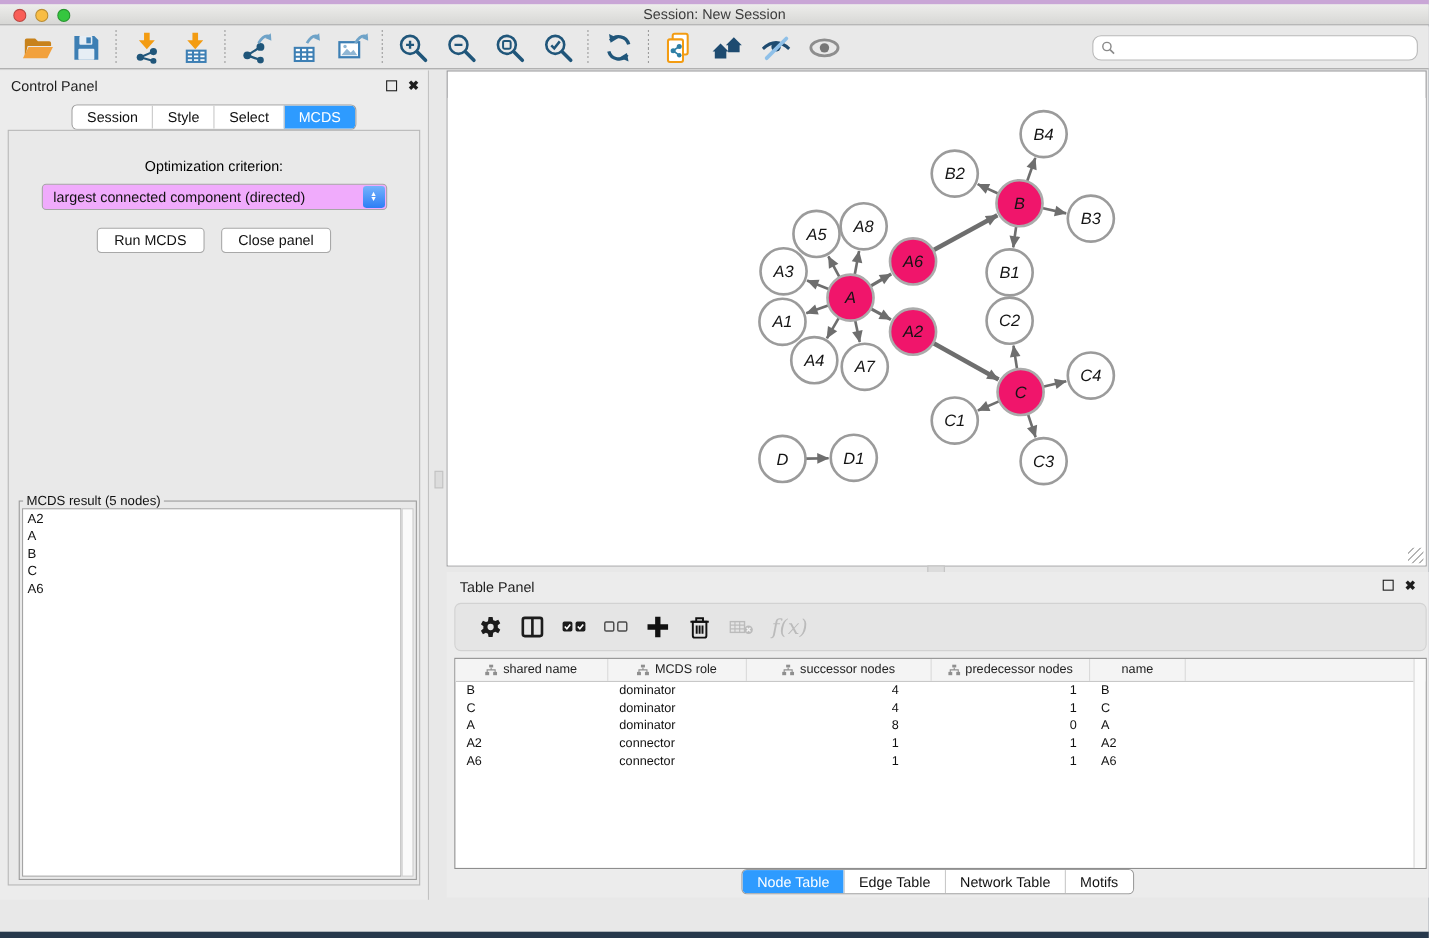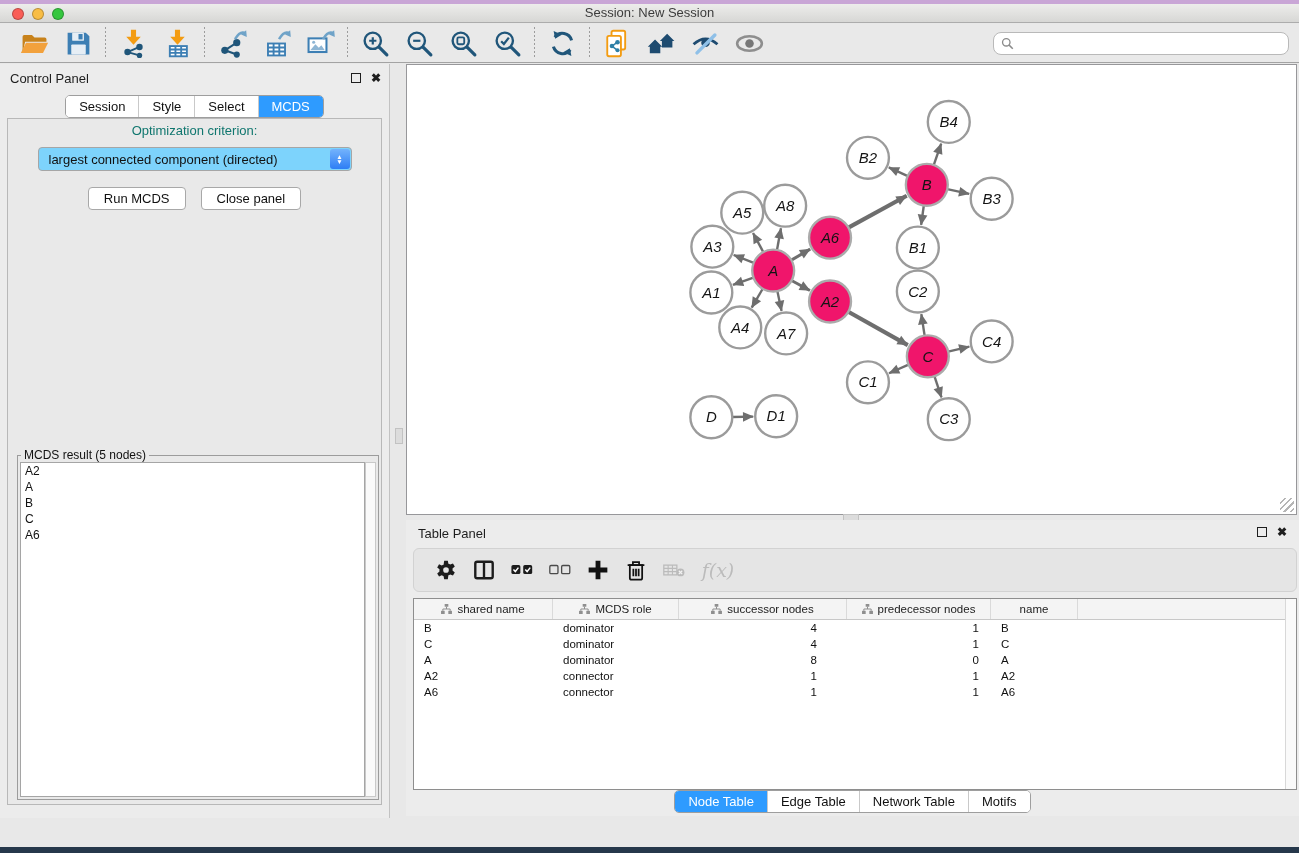--- a/index.html
+++ b/index.html
@@ -36,22 +36,22 @@
   .close-btn { font-size:12px; font-weight:bold; color:#1E1E1E; background:none; border:none; cursor:pointer; line-height:12px; }
 
   .seg-bar { display:inline-flex; border:1px solid #9E9E9E; border-radius:5px; overflow:hidden; background:#FFF; }
   .seg { padding:3px 13px; font-size:13px; color:#111; background:#FFF; border:none;
          border-left:1px solid #C9C9C9; cursor:pointer; white-space:nowrap; }
   .seg:first-child { border-left:none; }
   .seg.active { background:#2E9BFF; color:#FFF; }
   .control-tabs-wrap { position:absolute; left:0; top:31px; width:100%; text-align:center; }
 
   .pane { position:absolute; left:7px; right:7px; top:54px; bottom:13px; background:#E9E9E9; border:1px solid #B8B8B8; }
-  .opt-label { margin-top:4px; text-align:center; font-size:13px; color:#0f766e; }
-  .dropdown { position:relative; margin:9px auto 0; width:314px; height:24px; background:#7dd3fc;
+  .opt-label { margin-top:24px; text-align:center; font-size:13px; color:#000000; }
+  .dropdown { position:relative; margin:9px auto 0; width:314px; height:24px; background:#f0abfc;
               border:1px solid #A6A6A6; border-radius:4px; font-size:13px; color:#111;
               display:flex; align-items:center; padding-left:10px; cursor:pointer; }
   .dd-stepper { position:absolute; right:1px; top:1px; width:20px; height:20px; border-radius:3px;
                 background:linear-gradient(#74B3FC,#2E7EF5); color:#FFF; display:flex; flex-direction:column;
                 align-items:center; justify-content:center; font-size:6.5px; line-height:5px; }
   .btn-row { margin-top:16px; display:flex; justify-content:center; gap:15px; }
   .cbtn { background:#FFF; border:1px solid #A8A8A8; border-radius:4px; padding:3px 15px; font-size:13px; color:#111; cursor:pointer; }
 
   .result-fieldset { position:absolute; left:9px; right:2px; top:336px; bottom:4px; border:1px solid #9C9C9C; }
   .result-legend { position:absolute; left:3px; top:-8px; background:#E9E9E9; padding:0 3px; font-size:12px; color:#111; }

